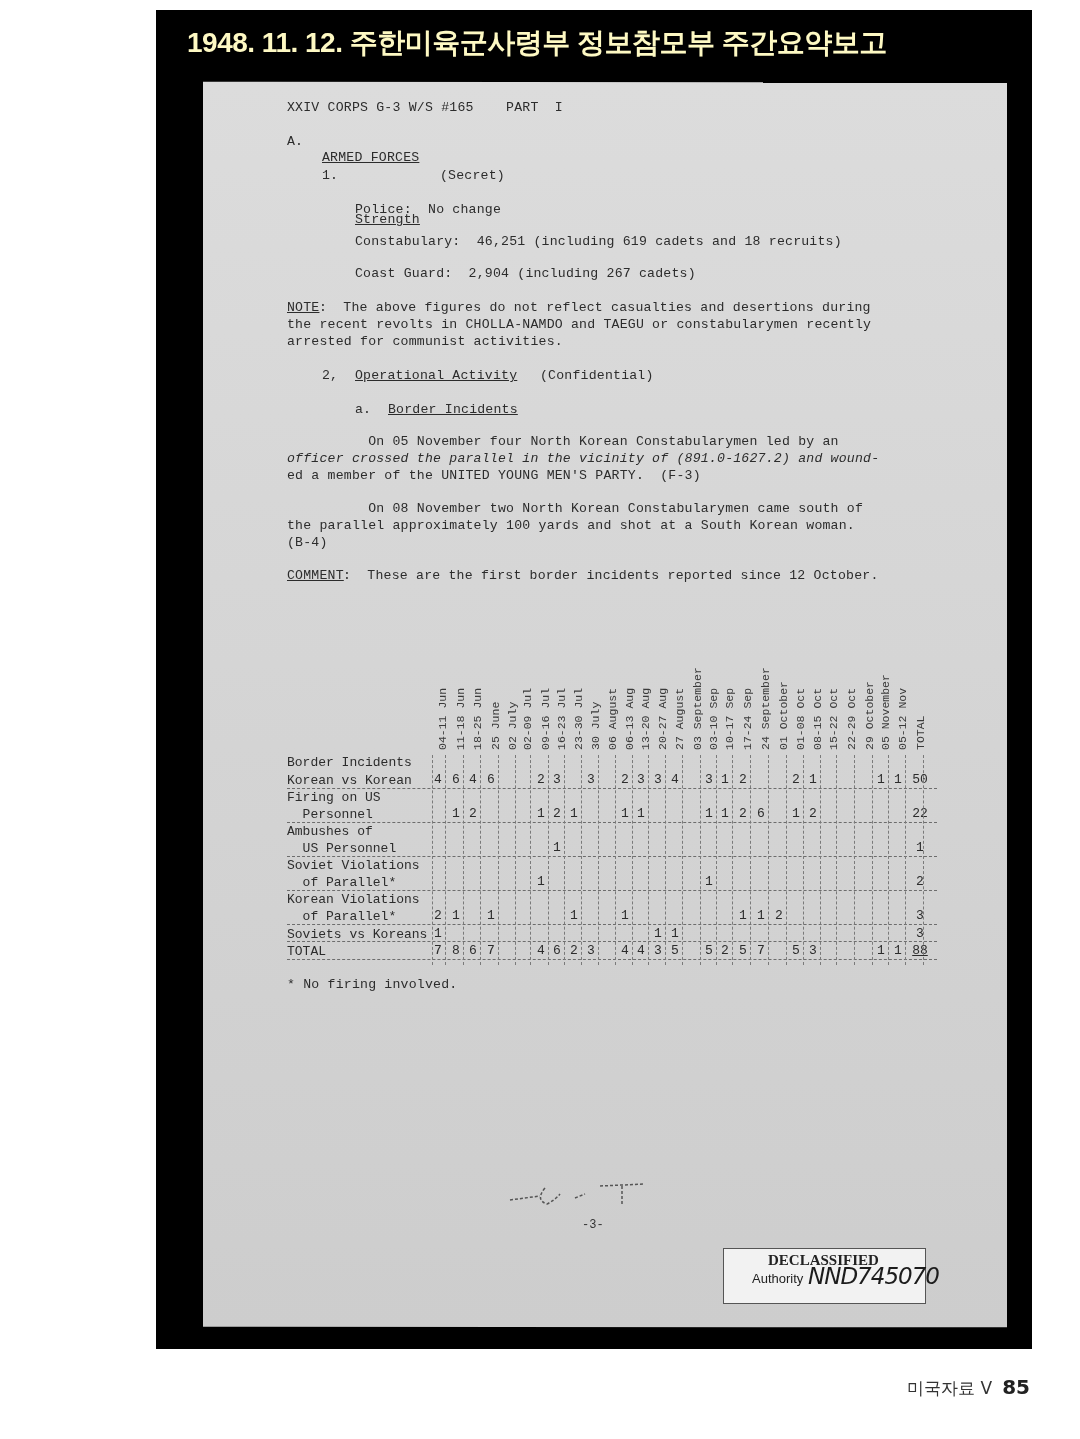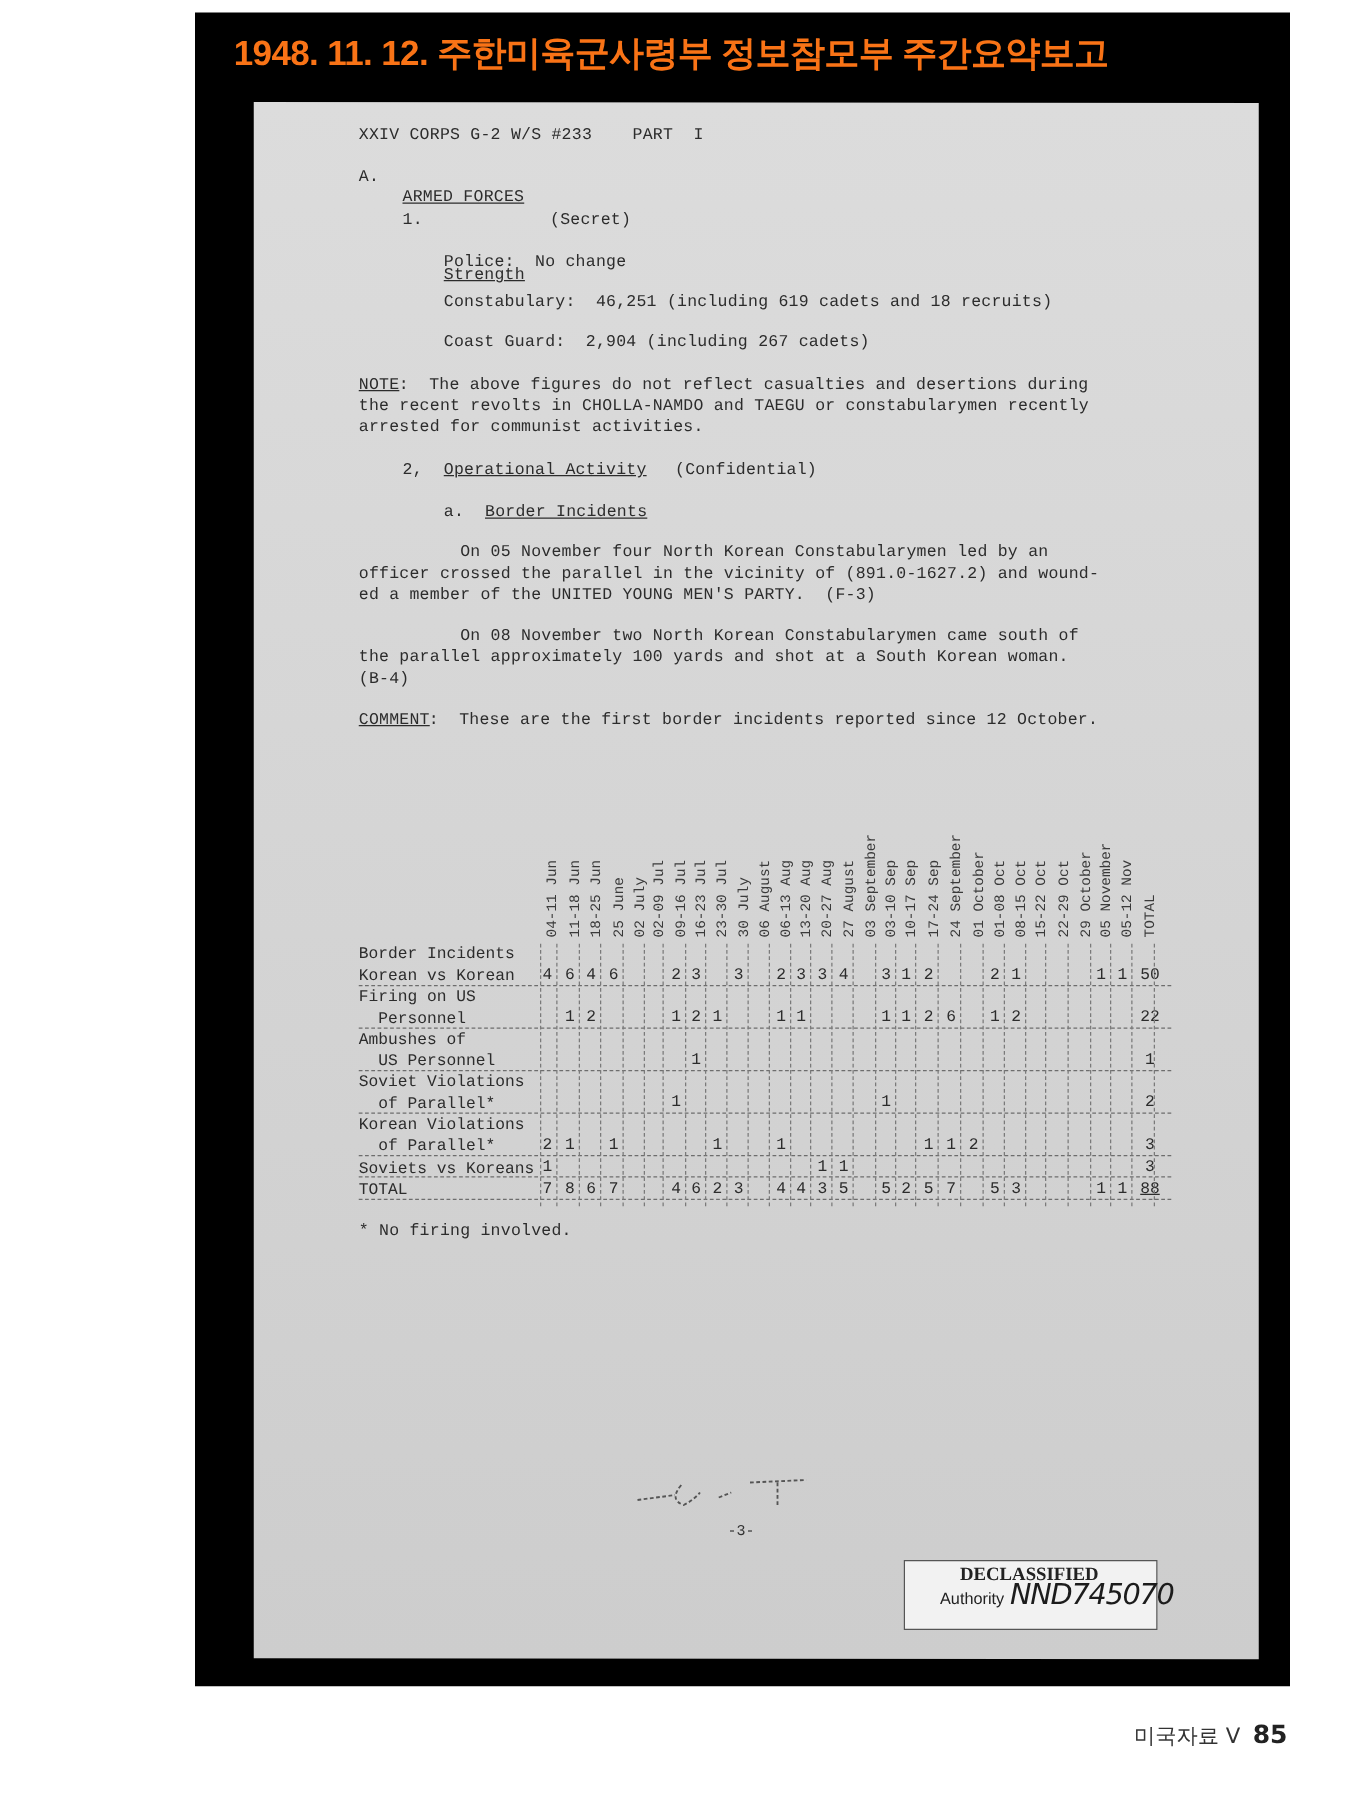--- a/index.html
+++ b/index.html
@@ -5,21 +5,21 @@
     * { box-sizing: border-box; margin: 0; padding: 0; }
     html, body { width: 1080px; height: 1439px; background: #ffffff; overflow: hidden; }
     body { position: relative; font-family: "DejaVu Sans", sans-serif; }
 
     .frame {
       position: absolute; left: 156px; top: 10px; width: 876px; height: 1339px;
       background: #000000;
     }
     .frame-title {
       position: absolute; left: 31px; top: 14px;
-      color: #f97316; font-family: "Liberation Sans", sans-serif; font-weight: bold;
+      color: #fef9c3; font-family: "Liberation Sans", sans-serif; font-weight: bold;
       font-size: 28px; letter-spacing: -0.5px; white-space: nowrap;
     }
     .paper {
       position: absolute; left: 203px; top: 82px; width: 804px; height: 1245px;
       background: linear-gradient(180deg, #dcdcdc 0%, #d6d6d6 40%, #cdcdcd 100%);
       transform: skewY(0.05deg);
     }
     .typed {
       position: absolute; font-family: "Liberation Mono", "DejaVu Sans Mono", monospace;
       font-size: 13.2px; color: #2c2c2c; white-space: pre; letter-spacing: 0.2px;
@@ -76,21 +76,21 @@
   </style>
 </head>
 <body>
 
 <div class="frame">
   <div class="frame-title">1948. 11. 12. 주한미육군사령부 정보참모부 주간요약보고</div>
 </div>
 
 <div class="paper"></div>
 
-<div class="typed" style="left:287px; top:100px;">XXIV CORPS G-2 W/S #233    PART  I</div>
+<div class="typed" style="left:287px; top:100px;">XXIV CORPS G-3 W/S #165    PART  I</div>
 
 <div class="typed" style="left:287px; top:134px;">A.</div>
 <div class="typed u" style="left:322px; top:150px;">ARMED FORCES</div>
 
 <div class="typed" style="left:322px; top:168px;">1.</div>
 <div class="typed u" style="left:355px; top:168px;margin-top:44px;">Strength</div>
 <div class="typed" style="left:440px; top:168px;">(Secret)</div>
 
 <div class="typed" style="left:355px; top:202px;text-align:right;">Police:  No change</div>
 <div class="typed" style="left:355px; top:234px;">Constabulary:  46,251 (including 619 cadets and 18 recruits)</div>
@@ -102,21 +102,21 @@
 <div class="typed" style="left:287px; top:334px;">arrested for communist activities.</div>
 
 <div class="typed" style="left:322px; top:368px;">2,</div>
 <div class="typed u" style="left:355px; top:368px;">Operational Activity</div>
 <div class="typed" style="left:540px; top:368px;">(Confidential)</div>
 
 <div class="typed" style="left:355px; top:402px;">a.</div>
 <div class="typed u" style="left:388px; top:402px;">Border Incidents</div>
 
 <div class="typed" style="left:287px; top:434px;">          On 05 November four North Korean Constabularymen led by an</div>
-<div class="typed" style="left:287px; top:451px;">officer crossed the parallel in the vicinity of (891.0-1627.2) and wound-</div>
+<div class="typed" style="left:287px; top:451px;font-style:italic;">officer crossed the parallel in the vicinity of (891.0-1627.2) and wound-</div>
 <div class="typed" style="left:287px; top:468px;">ed a member of the UNITED YOUNG MEN'S PARTY.  (F-3)</div>
 
 <div class="typed" style="left:287px; top:501px;">          On 08 November two North Korean Constabularymen came south of</div>
 <div class="typed" style="left:287px; top:518px;">the parallel approximately 100 yards and shot at a South Korean woman.</div>
 <div class="typed" style="left:287px; top:535px;">(B-4)</div>
 
 <div class="typed u" style="left:287px; top:568px;">COMMENT</div>
 <div class="typed" style="left:343px; top:568px;">:  These are the first border incidents reported since 12 October.</div>
 
 <div class="tbl">

